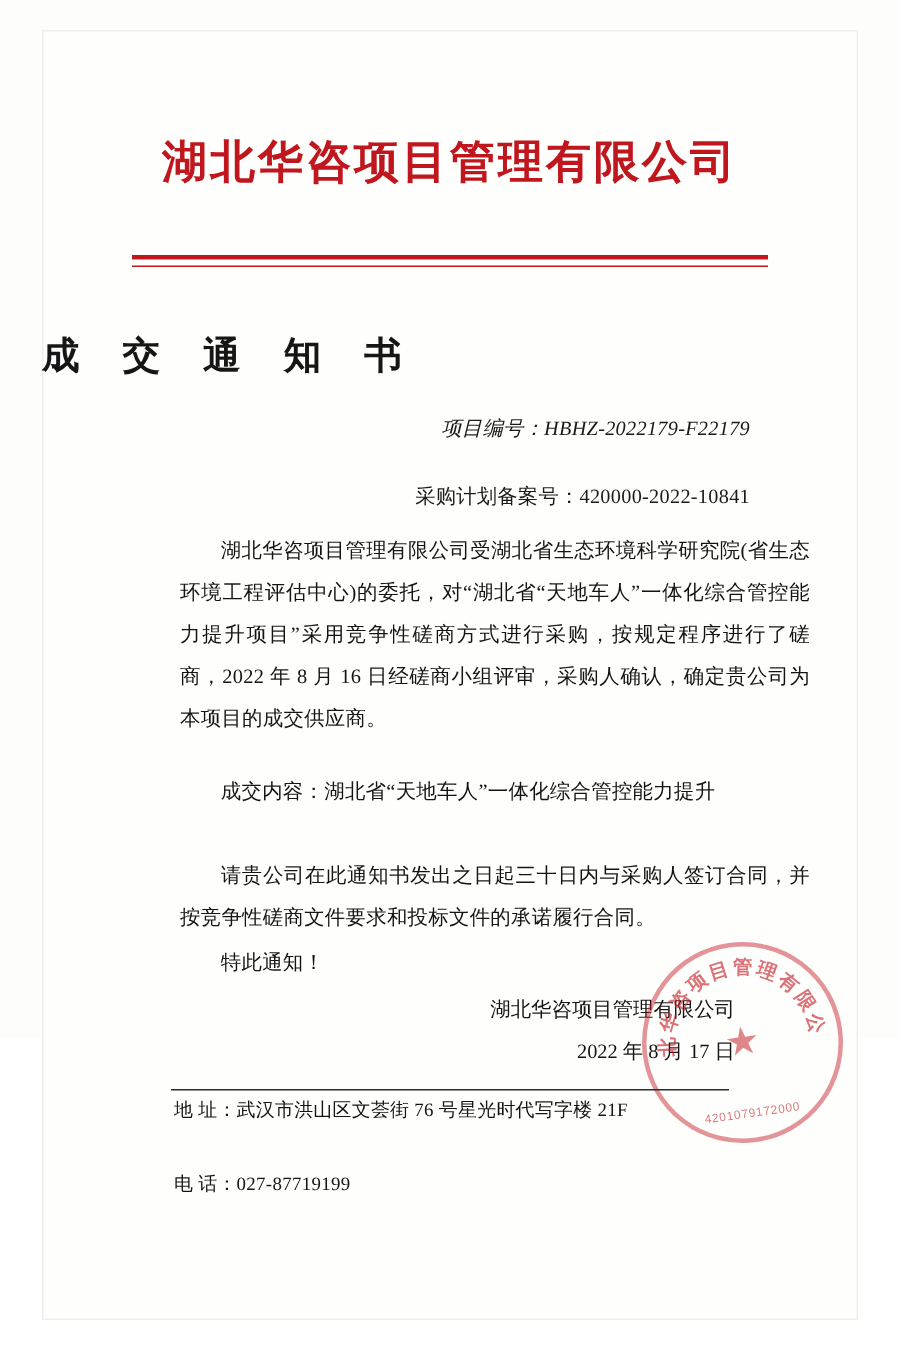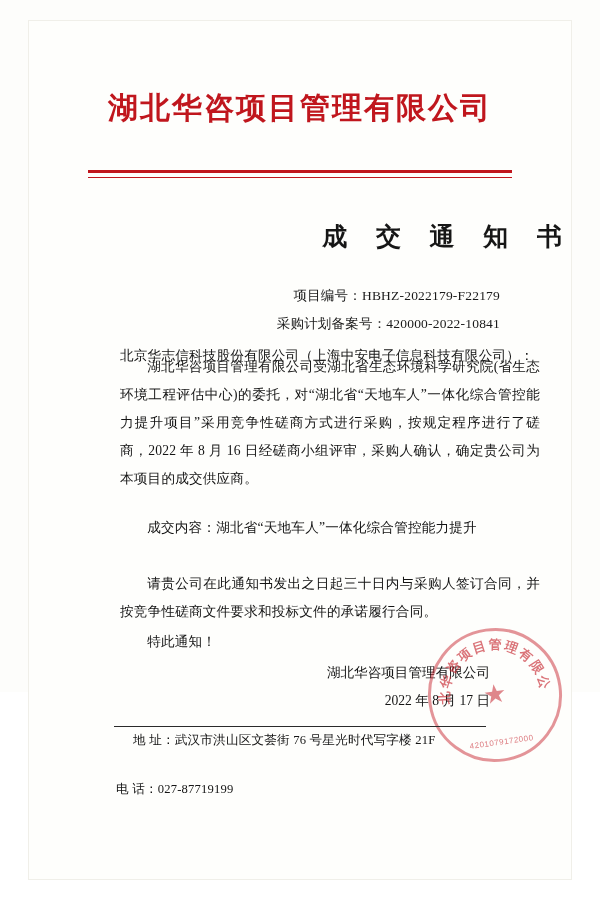--- a/index.html
+++ b/index.html
@@ -53,37 +53,37 @@
   }
   .red-rule.thin {
     top: 157px;
     height: 1px;
   }
   .doc-title {
     position: absolute;
     left: 0;
     right: 0;
     top: 200px;
-    text-align: right;
+    text-align: left;
     font-family: "DejaVu Serif", "Liberation Serif", serif;
     font-weight: bold;
     font-size: 25px;
     letter-spacing: 10px;
     color: #161616;
   }
   .meta-line {
     position: absolute;
     right: 72px;
     font-size: 13.5px;
     color: #1a1a1a;
     white-space: nowrap;
     letter-spacing: 0.2px;
   }
-  .meta-1 { top: 267px; }
-  .meta-2 { top: 295px; text-align: right; }
+  .meta-1 { top: 257px; font-style: italic; }
+  .meta-2 { top: 302px; text-align: right; }
 
   .body-text {
     position: absolute;
     left: 92px;
     width: 420px;
     font-size: 13.6px;
     line-height: 28px;
     color: #141414;
     text-align: justify;
     letter-spacing: 0.2px;
@@ -163,41 +163,40 @@
     background: #2a2a2a;
   }
   .footer-line {
     position: absolute;
     left: 88px;
     font-size: 12.6px;
     color: #141414;
     white-space: nowrap;
     letter-spacing: 0.2px;
   }
-  .footer-addr { top: 712px; margin-left: 17px; }
+  .footer-addr { top: 712px; }
   .footer-tel { top: 733px; margin-top: 28px; }
 </style>
 </head>
 <body>
 
 <div class="page">
   <div class="paper">
 
     <div class="company-title">湖北华咨项目管理有限公司</div>
 
     <div class="red-rule"></div>
     <div class="red-rule thin"></div>
 
     <div class="doc-title">成 交 通 知 书</div>
 
     <div class="meta-line meta-1">项目编号：HBHZ-2022179-F22179</div>
 
     <div class="meta-line meta-2">采购计划备案号：420000-2022-10841</div>
 
-    <div class="body-text addressee">北京华志信科技股份有限公司（上海中安电子信息科技有限公司）：</div>
 
     <div class="body-text para-1">湖北华咨项目管理有限公司受湖北省生态环境科学研究院(省生态环境工程评估中心)的委托，对“湖北省“天地车人”一体化综合管控能力提升项目”采用竞争性磋商方式进行采购，按规定程序进行了磋商，2022 年 8 月 16 日经磋商小组评审，采购人确认，确定贵公司为本项目的成交供应商。</div>
 
     <div class="body-text line-item item-content">成交内容：湖北省“天地车人”一体化综合管控能力提升</div>
 
 
     <div class="body-text notice">特此通知！</div>
 
     <div class="body-text para-2">请贵公司在此通知书发出之日起三十日内与采购人签订合同，并按竞争性磋商文件要求和投标文件的承诺履行合同。</div>
 

